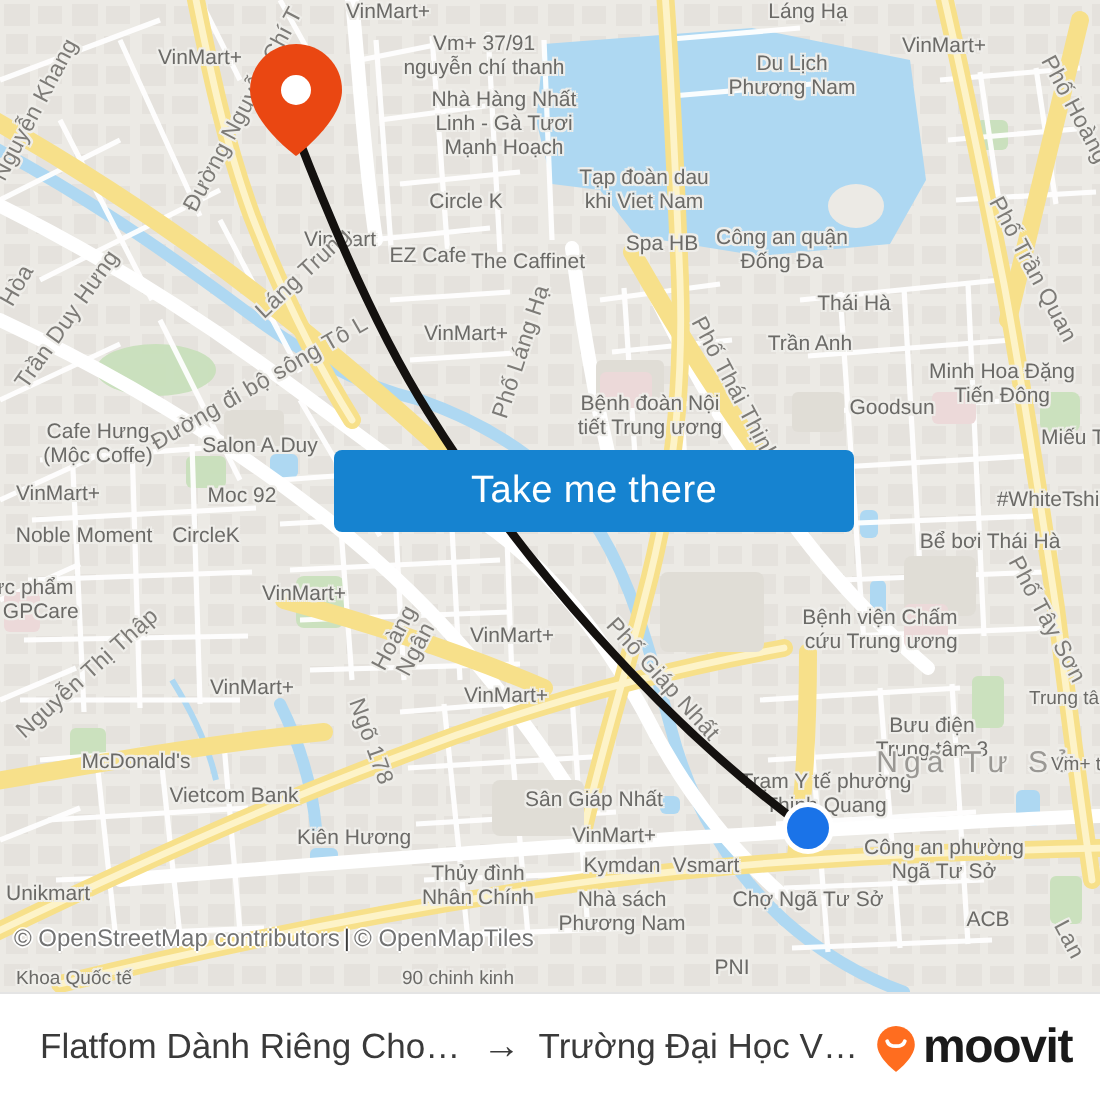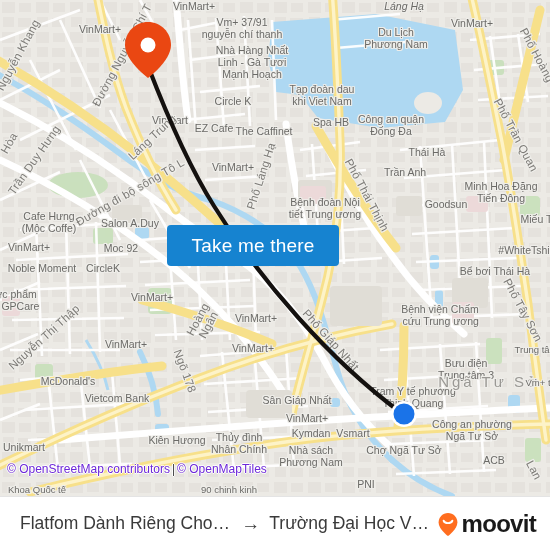--- a/index.html
+++ b/index.html
@@ -46,42 +46,42 @@
   }
   .lbl.small { font-size: 9.5px; }
 
   
   #overlay { position: absolute; left: 0; top: 0; width: 550px; height: 496px; }
 
   
   #cta {
     position: absolute;
     left: 167px; top: 225px;
-    width: 172px; height: 41px;
+    width: 260px; height: 41px;
     background: #1683d0;
     border: none;
     border-radius: 4px;
     color: #ffffff;
     font-family: "Liberation Sans", sans-serif;
     font-size: 19px;
     letter-spacing: .2px;
     cursor: pointer;
     padding: 0;
   }
 
   
   #attribution {
     position: absolute;
     left: 7px; bottom: 20px;
     font-size: 12px;
     color: #3d3d3d;
     text-shadow: 1px 0 0 #fff, -1px 0 0 #fff, 0 1px 0 #fff, 0 -1px 0 #fff;
     white-space: nowrap;
   }
-  #attribution a { color: #6d28d9; text-decoration: none; }
+  #attribution a { color: #737373; text-decoration: none; }
   #attribution .sep { margin: 0 2px; }
 
   
   #footer {
     position: absolute;
     left: 0; top: 496px;
     width: 550px; height: 54px;
     background: #ffffff;
     border-top: 1px solid #e4e4e4;
     display: flex;
@@ -272,21 +272,21 @@
         <div class="lbl" style="left: 194px; top: 6px;">VinMart+</div>
         <div class="lbl" style="left: 242px; top: 28px;">Vm+ 37/91
 nguyễn chí thanh</div>
         <div class="lbl" style="left: 252px; top: 62px;">Nhà Hàng Nhất
 Linh - Gà Tươi
 Mạnh Hoạch</div>
         <div class="lbl" style="left: 322px; top: 95px;">Tạp đoàn dau
 khi Viet Nam</div>
         <div class="lbl" style="left: 396px; top: 38px;">Du Lịch
 Phương Nam</div>
-        <div class="lbl" style="left: 404px; top: 6px; font-style: italic;">Láng Hạ</div>
+        <div class="lbl" style="left: 404px; top: 6px;">Láng Hạ</div>
         <div class="lbl" style="left: 472px; top: 23px;">VinMart+</div>
         <div class="lbl street" style="left: 537px; top: 55px; transform: translate(-50%, -50%) rotate(62deg);">Phố Hoàng</div>
         <div class="lbl" style="left: 233px; top: 101px;">Circle K</div>
         <div class="lbl" style="left: 214px; top: 128px;">EZ Cafe</div>
         <div class="lbl" style="left: 264px; top: 131px;">The Caffinet</div>
         <div class="lbl" style="left: 170px; top: 120px;">VinMart</div>
         <div class="lbl street" style="left: 152px; top: 137px; transform: translate(-50%, -50%) rotate(-43deg);">Láng Trung</div>
         <div class="lbl" style="left: 233px; top: 167px;">VinMart+</div>
         <div class="lbl street" style="left: 261px; top: 176px; transform: translate(-50%, -50%) rotate(-72deg);">Phố Láng Hạ</div>
         <div class="lbl" style="left: 331px; top: 122px;">Spa HB</div>
@@ -324,21 +324,21 @@
         <div class="lbl street" style="left: 523px; top: 310px; transform: translate(-50%, -50%) rotate(62deg);">Phố Tây Sơn</div>
         <div class="lbl" style="left: 440px; top: 315px; text-align: right;">Bệnh viện Chấm
 cứu Trung ương</div>
         <div class="lbl" style="left: 466px; top: 369px;">Bưu điện
 Trung tâm 3</div>
         <div class="lbl street" style="left: 331px; top: 340px; transform: translate(-50%, -50%) rotate(48deg);">Phố Giáp Nhất</div>
         <div class="lbl" style="left: 68px; top: 381px;">McDonald's</div>
         <div class="lbl" style="left: 126px; top: 344px;">VinMart+</div>
         <div class="lbl" style="left: 117px; top: 398px;">Vietcom Bank</div>
         <div class="lbl" style="left: 24px; top: 447px;">Unikmart</div>
-        <div class="lbl" style="left: 177px; top: 440px;">Kiên Hương</div>
+        <div class="lbl" style="left: 177px; top: 419px;">Kiên Hương</div>
         <div class="lbl street" style="left: 185px; top: 371px; transform: translate(-50%, -50%) rotate(70deg);">Ngõ 178</div>
         <div class="lbl" style="left: 253px; top: 348px;">VinMart+</div>
         <div class="lbl" style="left: 297px; top: 400px;">Sân Giáp Nhất</div>
         <div class="lbl" style="left: 307px; top: 418px;">VinMart+</div>
         <div class="lbl" style="left: 311px; top: 433px;">Kymdan</div>
         <div class="lbl" style="left: 353px; top: 433px;">Vsmart</div>
         <div class="lbl" style="left: 239px; top: 443px;">Thủy đình
 Nhân Chính</div>
         <div class="lbl" style="left: 311px; top: 456px;">Nhà sách
 Phương Nam</div>

